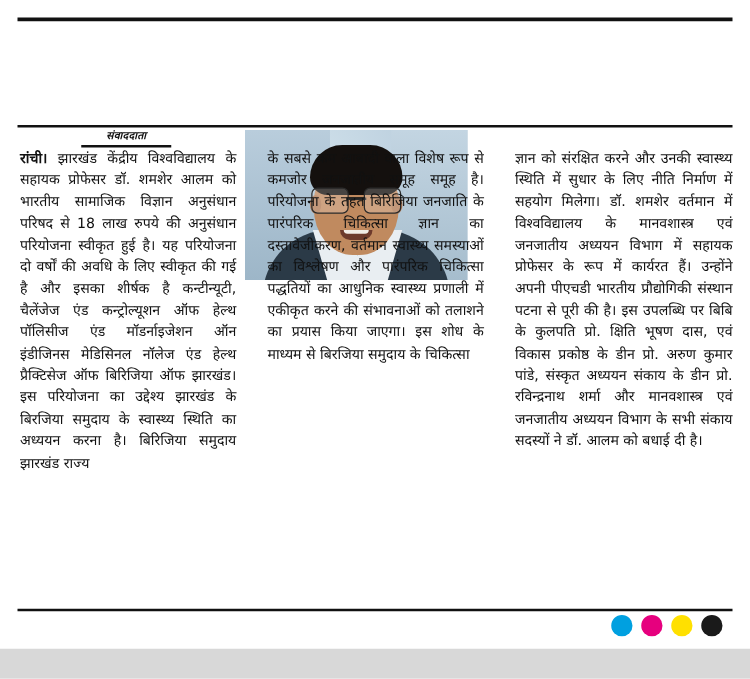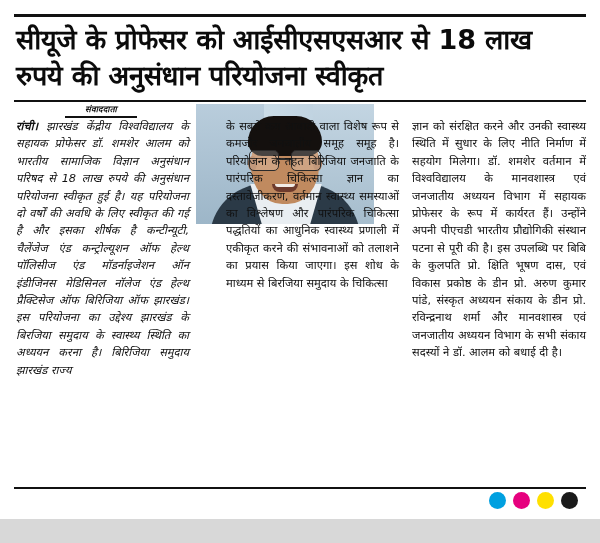--- a/index.html
+++ b/index.html
@@ -78,22 +78,22 @@
   .col {
     position: absolute;
     top: 0;
     width: 173px;
     font-size: 11.3px;
     line-height: 17.4px;
     color: #111111;
     text-align: justify;
     text-justify: inter-word;
   }
-  .col1 { left: 0; font-style: italic; }
-  .col2 { left: 198px; margin-left: 12px; }
+  .col1 { left: 0; }
+  .col2 { left: 198px; }
   .col3 { left: 396px; width: 174px; }
   .col p { margin: 0; }
   .dateline {
     font-weight: bold;
   }
   .photo {
     position: absolute;
     left: 196px;
     top: 104px;
     width: 178px;
@@ -239,21 +239,20 @@
     background: #d8d8d8;
   }
 </style>
 </head>
 <body>
 
 <div class="page">
 
   <div class="rule-top"></div>
 
-  <div class="headline">सीयूजे के प्रोफेसर को आईसीएसएसआर से 18 लाख रुपये की अनुसंधान परियोजना स्वीकृत</div>
 
   <div class="rule-under-headline"></div>
 
   <div class="byline-box">
     <div class="byline-label">संवाददाता</div>
     <div class="byline-rule"></div>
   </div>
 
   <div class="photo">
     <div class="bg"></div>

